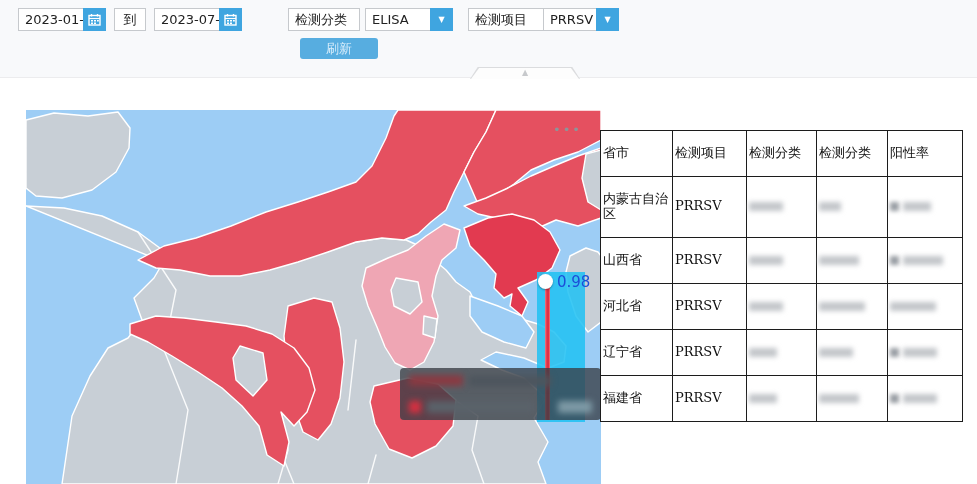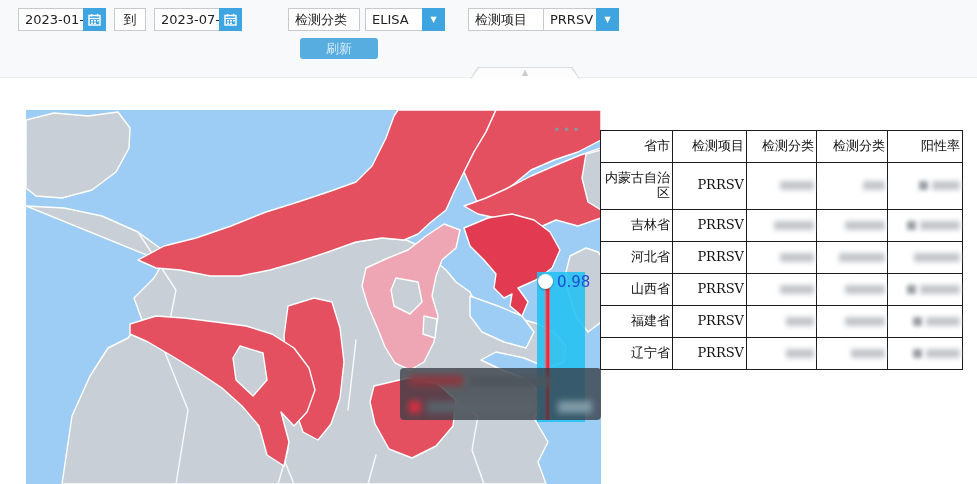--- a/index.html
+++ b/index.html
@@ -14,21 +14,21 @@
             border:1px solid #c6c9cd; font-size:13px; color:#222;
             display:flex; align-items:center; }
   .tb-text { padding:0 6px; white-space:nowrap; overflow:hidden; flex:1; }
   .tb-btn { width:23px; height:23px; margin:-1px -1px -1px 0; background:#3fa5e0;
             display:flex; align-items:center; justify-content:center; flex:none;
             color:#fff; font-size:8px; cursor:pointer; }
   .date1 { left:18px;  width:88px; }
   .to    { left:114px; width:32px; justify-content:center; }
   .date2 { left:154px; width:88px; }
   .catl  { left:288px; width:72px; }
-  .cats  { left:365px; width:80px; }
+  .cats  { left:365px; width:88px; }
   .prjl  { left:468px; width:78px; }
   .prjs  { left:543px; width:76px; }
   .refresh { position:absolute; left:300px; top:38px; width:78px; height:21px;
              background:#57ade0; border:none; border-radius:3px; color:#d8edfb;
              font-size:13px; font-family:inherit; cursor:pointer; }
   .collapse-handle { position:absolute; left:470px; top:67px; width:110px; height:12px; cursor:pointer; }
   .trap-outer { position:absolute; inset:0; background:#dbdcde;
                 clip-path:polygon(0 100%,7% 0,93% 0,100% 100%); }
   .trap-inner { position:absolute; left:1px; right:1px; top:1px; bottom:0; background:#fdfdfd;
                 clip-path:polygon(0 100%,7.5% 0,92.5% 0,100% 100%); }
@@ -55,22 +55,22 @@
   .tt-a1 { width:54px; height:11px; background:#8a3a42; }
   .tt-a2 { width:82px; height:10px; background:#4d555d; }
   .tt-b0 { width:12px; height:12px; background:#d83040; }
   .tt-b1 { width:108px; height:12px; background:#5a626a; }
   .tt-b2 { width:34px; height:12px; background:#7e9aa6; margin-left:auto; }
 
   
   .dtable { position:absolute; left:600px; top:130px; border-collapse:collapse;
             background:#fff; font-family:"DejaVu Serif","Liberation Serif",serif;
             font-size:13px; color:#111; table-layout:fixed; }
-  .dtable th, .dtable td { border:1px solid #1c1c1c; text-align:right;
-            padding:8px 2px; height:18px; line-height:1.15; font-weight:normal; }
+  .dtable th, .dtable td { border:1px solid #1c1c1c; text-align:left;
+            padding:15px 2px; height:18px; line-height:1.15; font-weight:normal; }
   .dtable tr.tall td { height:38px;margin-top:20px; }
   .rv { display:inline-block; height:9px; background:#c3c6ca; filter:blur(2.5px);
         vertical-align:middle; border-radius:1px; }
   .rd { display:inline-block; width:9px; height:9px; background:#999ea4; filter:blur(2px);
         vertical-align:middle; margin-right:4px; border-radius:1px; }
   .w28{width:28px} .w34{width:34px} .w40{width:40px} .w46{width:46px} .w22{width:22px}
 </style>
 </head>
 <body>
 
@@ -228,50 +228,43 @@
     </thead>
     <tbody>
       <tr class="tall">
         <td>内蒙古自治区</td>
         <td>PRRSV</td>
         <td><span class="rv w34"></span></td>
         <td><span class="rv w22"></span></td>
         <td><span class="rd"></span><span class="rv w28"></span></td>
       </tr>
       <tr>
-        <td>吉林省</td>
-        <td>PRRSV</td>
-        <td><span class="rv w40"></span></td>
+        <td>山西省</td>
+        <td>PRRSV</td>
+        <td><span class="rv w34"></span></td>
         <td><span class="rv w40"></span></td>
         <td><span class="rd"></span><span class="rv w40"></span></td>
       </tr>
       <tr>
         <td>河北省</td>
         <td>PRRSV</td>
         <td><span class="rv w34"></span></td>
         <td><span class="rv w46"></span></td>
         <td><span class="rv w46"></span></td>
       </tr>
       <tr>
-        <td>山西省</td>
-        <td>PRRSV</td>
-        <td><span class="rv w34"></span></td>
-        <td><span class="rv w40"></span></td>
-        <td><span class="rd"></span><span class="rv w40"></span></td>
+        <td>辽宁省</td>
+        <td>PRRSV</td>
+        <td><span class="rv w28"></span></td>
+        <td><span class="rv w34"></span></td>
+        <td><span class="rd"></span><span class="rv w34"></span></td>
       </tr>
       <tr>
         <td>福建省</td>
         <td>PRRSV</td>
         <td><span class="rv w28"></span></td>
         <td><span class="rv w40"></span></td>
         <td><span class="rd"></span><span class="rv w34"></span></td>
       </tr>
-      <tr>
-        <td>辽宁省</td>
-        <td>PRRSV</td>
-        <td><span class="rv w28"></span></td>
-        <td><span class="rv w34"></span></td>
-        <td><span class="rd"></span><span class="rv w34"></span></td>
-      </tr>
     </tbody>
   </table>
 
 </div>
 
 </body></html>

